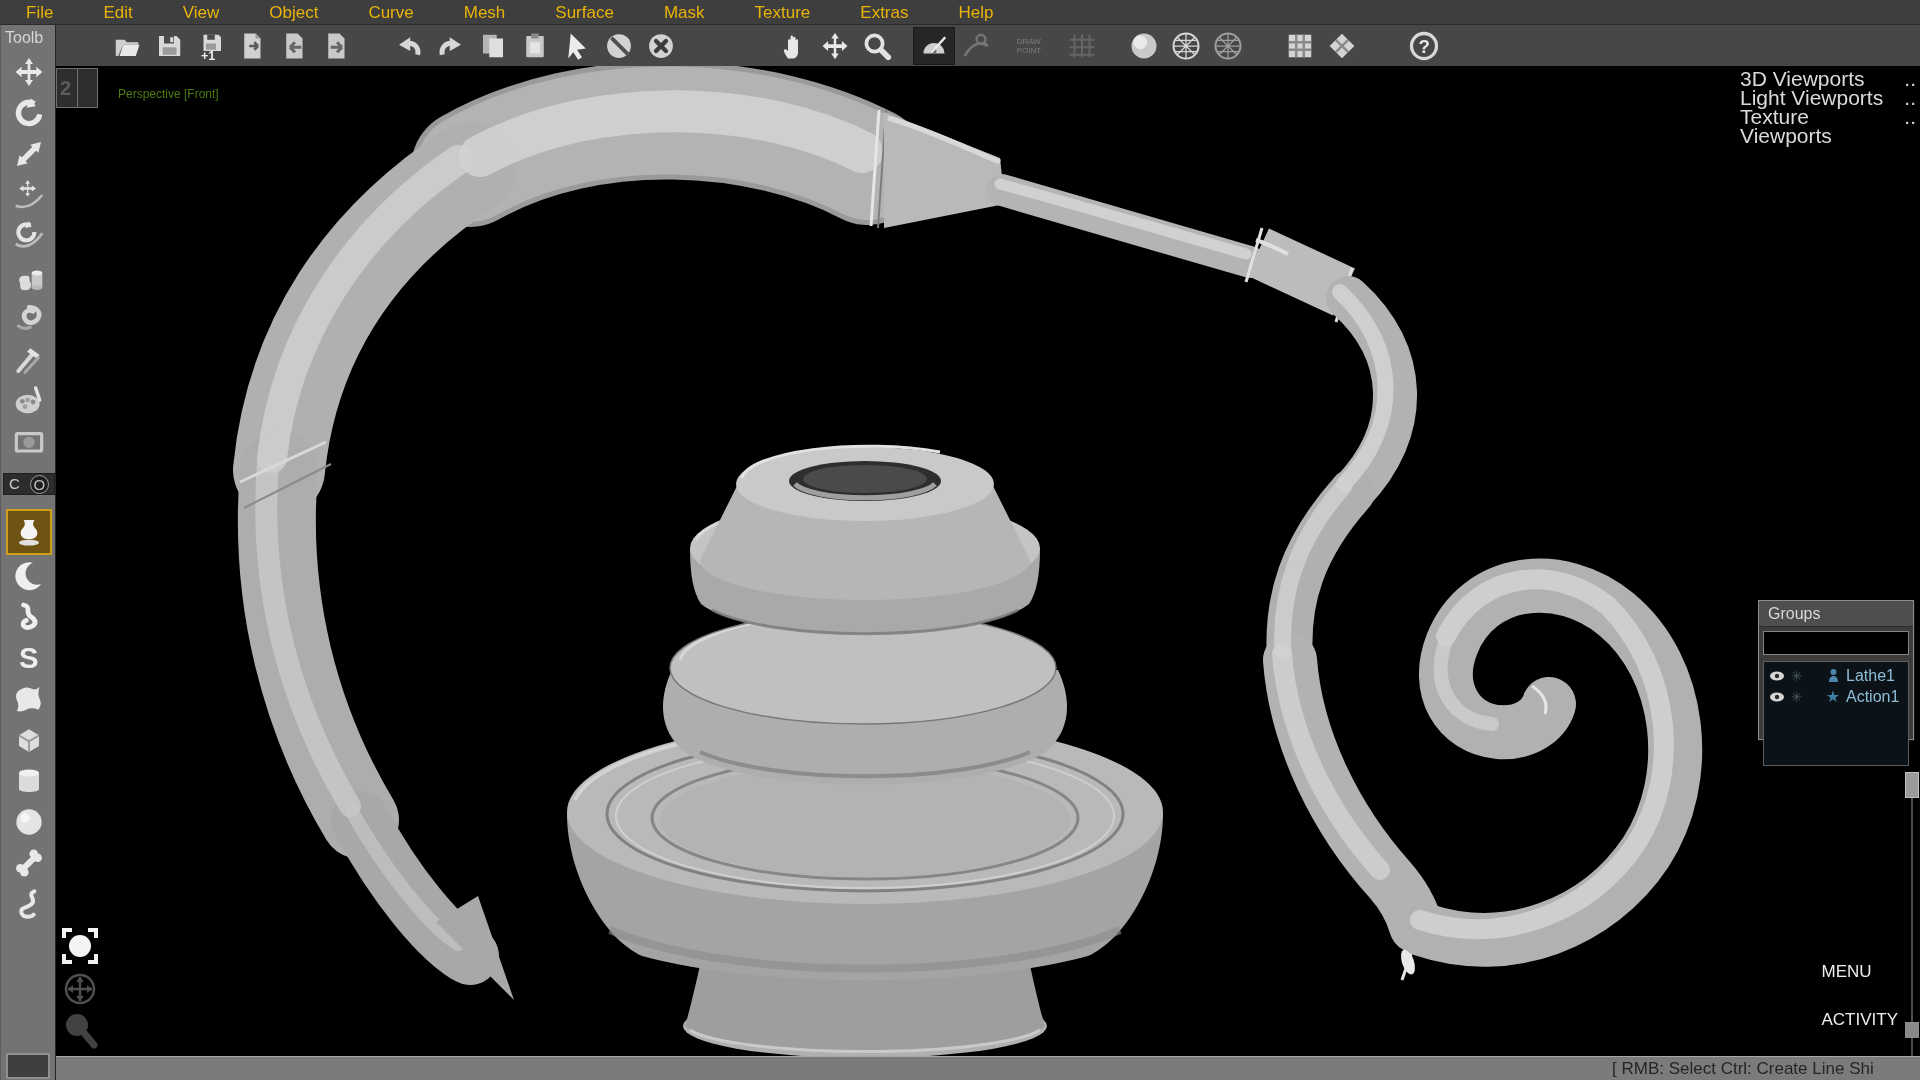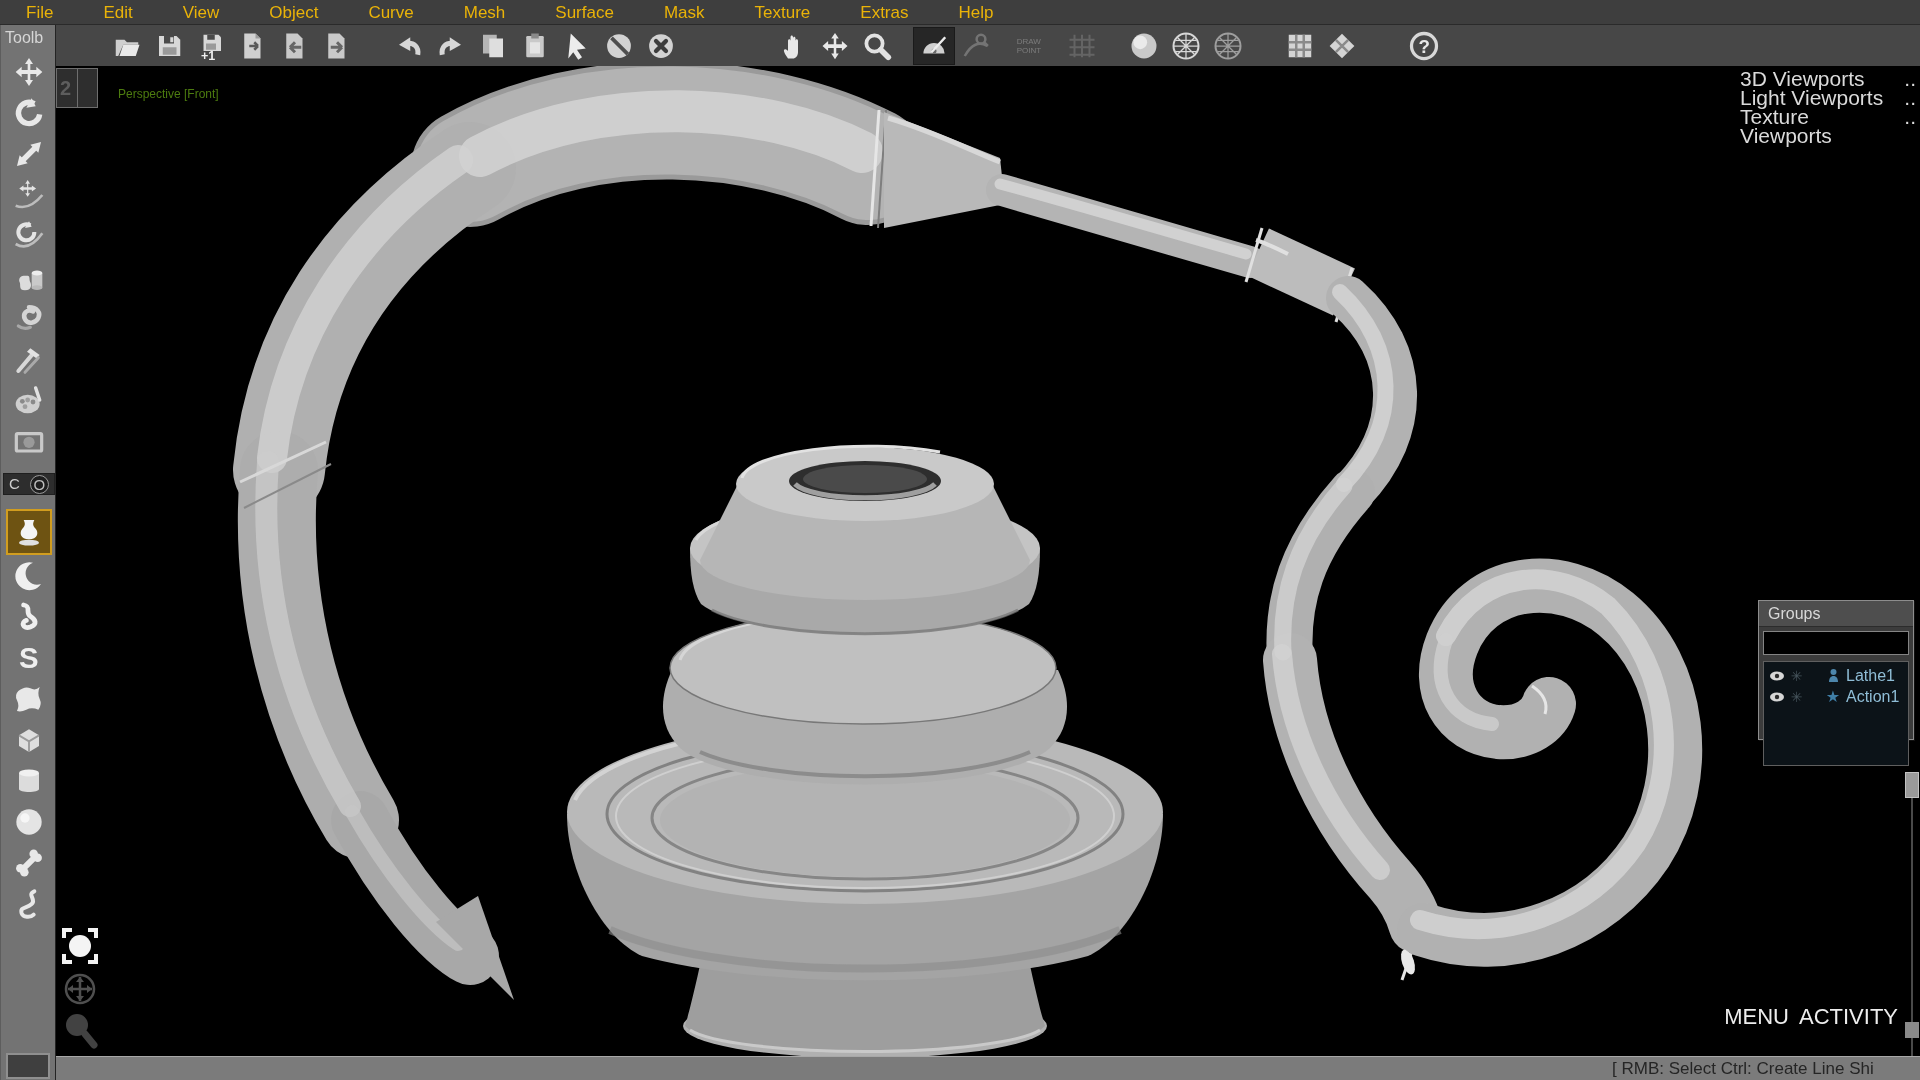--- a/index.html
+++ b/index.html
@@ -36,21 +36,21 @@
                    color:#bdbdbd;background:#1e1e1e;}
   
   #viewport{left:56px;top:66px;width:1864px;height:990px;background:#000;}
   #pane-badge{left:0px;top:2px;width:42px;height:40px;background:#2e2e2e;border:1px solid #6e6e6e;
               box-sizing:border-box;}
   #pane-badge .split{position:absolute;left:50%;top:0;width:1px;height:100%;background:#6e6e6e;}
   #pane-badge .num{position:absolute;left:3px;top:8px;color:#5d5d5d;font-size:20px;font-weight:bold;}
   #camera-label{left:62px;top:21px;color:#4d7c0f;font-size:12px;}
   #view-list{right:4px;top:3px;width:176px;}
   .view-row{display:flex;justify-content:space-between;color:#dadada;font-size:21px;line-height:19px;}
-  #menu-activity{right:22px;bottom:26px;display:flex;gap:10px;color:#ededed;font-size:22px;}
+  #menu-activity{right:22px;bottom:26px;display:flex;gap:28px;color:#ededed;font-size:17px;flex-direction:column;}
   
   .vnav{left:4px;}
   
   #groups-panel{left:1702px;top:534px;width:156px;height:140px;background:#3c3c3c;
                 border:1px solid #8d8d8d;box-sizing:border-box;box-shadow:1px 1px 0 #111;}
   #groups-header{height:25px;background:#4e4e4e;border-bottom:1px solid #2c2c2c;color:#d9d9d9;
                  font-size:16px;line-height:25px;padding-left:9px;}
   #groups-search{margin:4px 4px 0 4px;height:22px;background:#000;border:1px solid #848484;}
   #groups-list{margin:6px 4px 0 4px;height:100px;background:#0c1318;border:1px solid #5f5f5f;
                padding-top:3px;box-sizing:content-box;}

